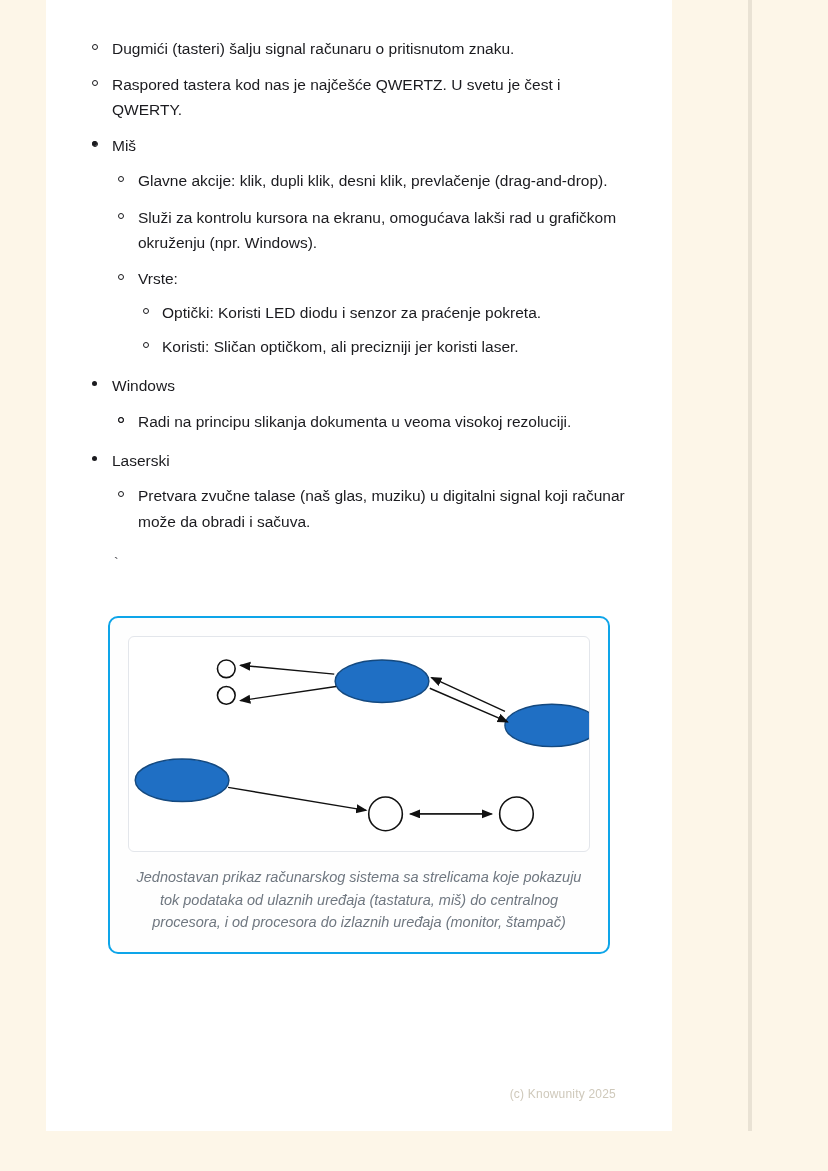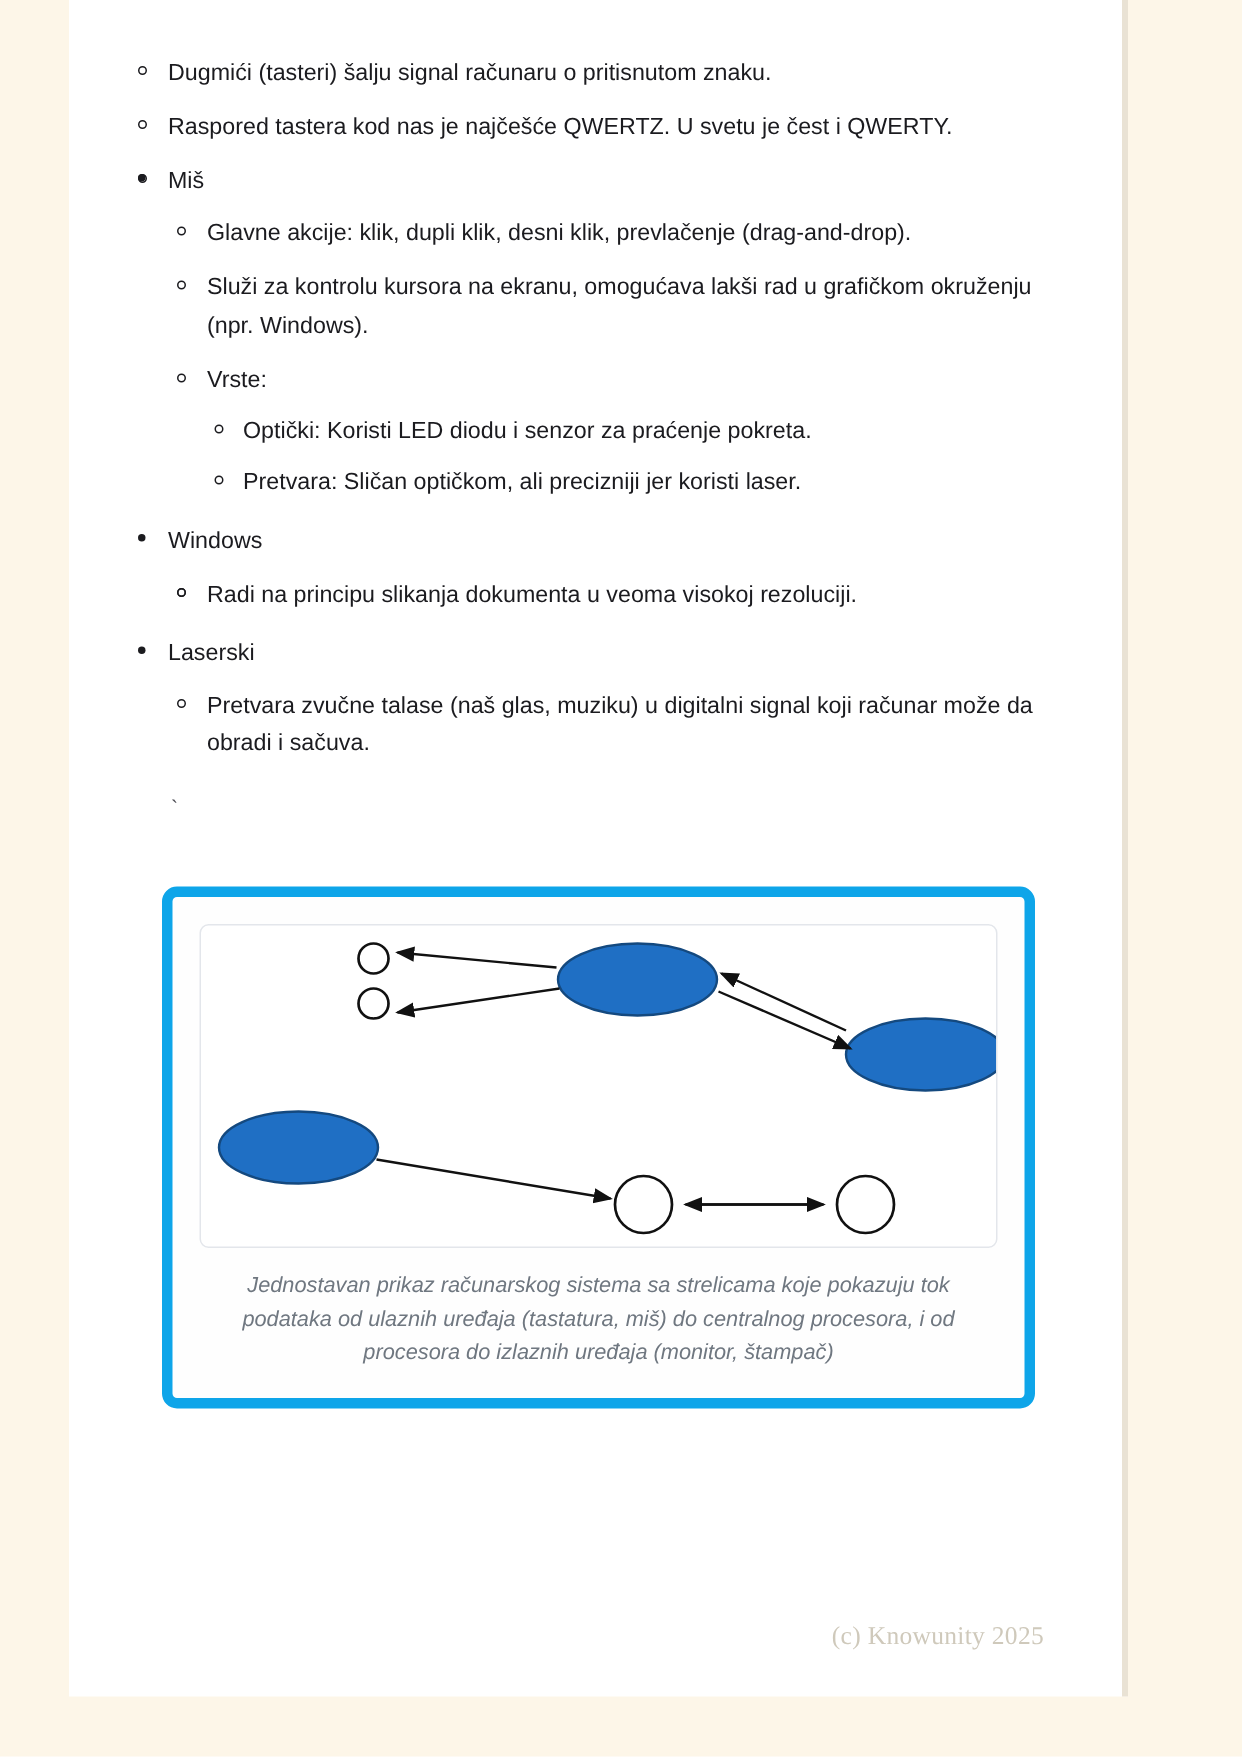--- a/index.html
+++ b/index.html
@@ -10,21 +10,21 @@
     width: 828px;
     height: 1171px;
     background: #fdf6e8;
     font-family: "Liberation Sans", sans-serif;
     overflow: hidden;
   }
   .page {
     position: absolute;
     left: 46px;
     top: 0;
-    width: 706px;
+    width: 626px;
     min-height: 1131px;
     background: #ffffff;
     box-sizing: border-box;
     padding: 26px 40px 10px 40px;
   }
   .page-edge {
     position: absolute;
     left: 748px;
     top: 0;
     width: 4px;
@@ -98,21 +98,21 @@
   b { font-weight: 400; }
   i { font-style: italic; }
   .tick {
     color: #4b4b52;
     font-size: 14px;
     margin: 18px 0 0 28px;
     letter-spacing: 0;
   }
   .figure {
     margin: 42px 22px 0 22px;
-    border: 7px solid #0ea5e9;
+    border: 2px solid #0ea5e9;
     border-radius: 10px;
     padding: 18px 18px 18px 18px;
     background: #fefefe;
   }
   .figure-box {
     border: 1px solid #e3e6eb;
     border-radius: 6px;
     background: #ffffff;
     height: 214px;
     overflow: hidden;
@@ -123,24 +123,23 @@
     font-style: italic;
     font-size: 14.5px;
     line-height: 1.55;
     color: #6f7780;
     padding: 0 8px;
   }
   .footer {
     position: absolute;
     right: 56px;
     bottom: 30px;
-    font-size: 17px;
+    font-size: 12px;
     color: #cfc9bb;
     letter-spacing: 0.2px;
-    font-family: Liberation Serif, serif;
   }
 </style>
 </head>
 <body>
 
 <div class="page">
   <div class="content">
 
     <ul class="lvl2">
       <li>
@@ -173,21 +172,21 @@
           <li>
             <span class="bullet"></span>
             <span class="txt">Vrste:</span>
             <ul class="lvl3">
               <li>
                 <span class="bullet"></span>
                 <b>Optički</b><span>: Koristi LED diodu i senzor za praćenje pokreta.</span>
               </li>
               <li>
                 <span class="bullet"></span>
-                <b>Pretvara</b><span>: Sličan optičkom, ali precizniji jer koristi laser.</span>
+                <b>Koristi</b><span>: Sličan optičkom, ali precizniji jer koristi laser.</span>
               </li>
             </ul>
           </li>
         </ul>
       </li>
 
       <li>
         <span class="bullet"></span>
         <b>Windows</b>
         <ul class="lvl2">

